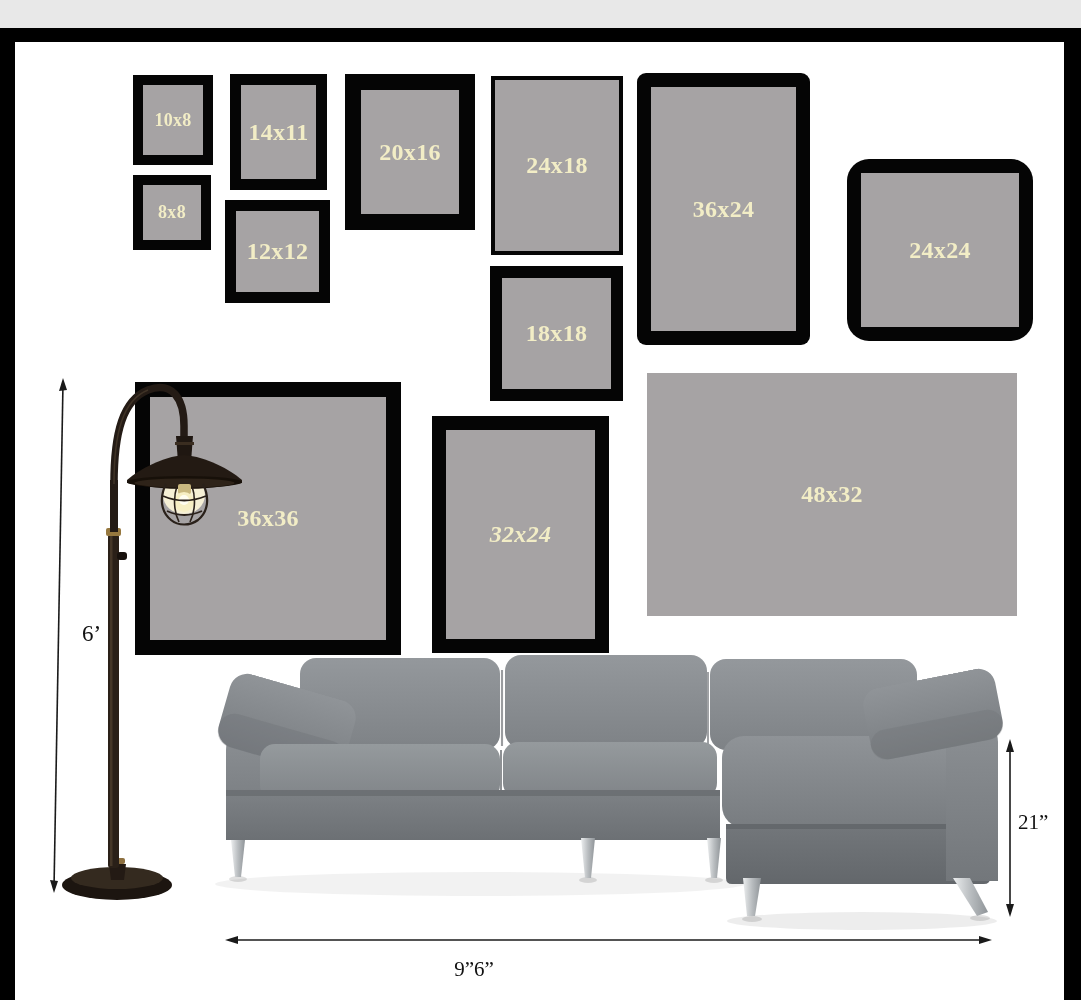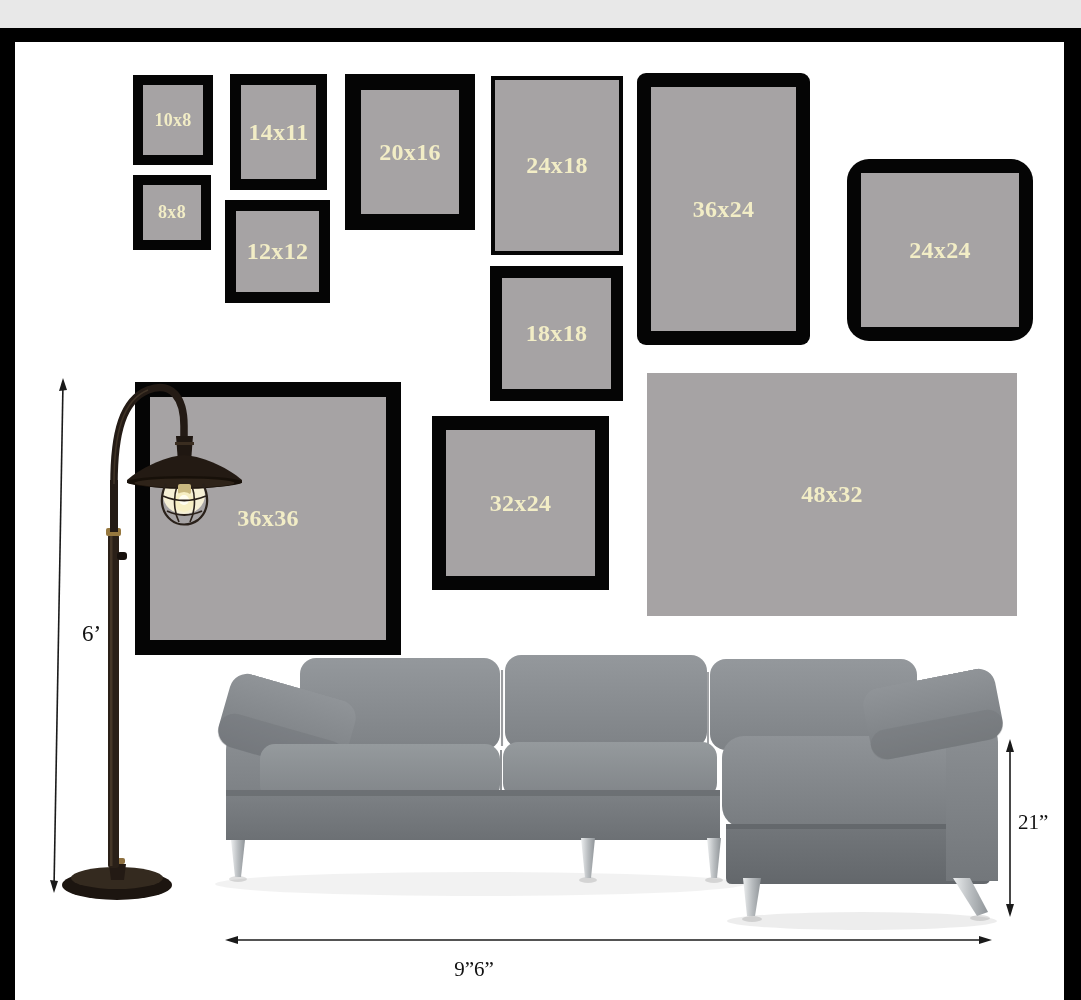--- a/index.html
+++ b/index.html
@@ -15,21 +15,21 @@
   .f2 {left:230px;top:46px; width:97px; height:116px;padding:11px;}
   .f3 {left:345px;top:46px; width:130px;height:156px;padding:16px;}
   .f4 {left:491px;top:48px; width:132px;height:179px;padding:4px;}
   .f5 {left:637px;top:45px; width:173px;height:272px;padding:14px;border-radius:9px;}
   .f6 {left:847px;top:131px;width:186px;height:182px;padding:14px;border-radius:22px;}
   .f7 {left:133px;top:147px;width:78px; height:75px; padding:10px;}
   .f8 {left:225px;top:172px;width:105px;height:103px;padding:11px;}
   .f9 {left:346px;top:212px;width:127px;height:125px;padding:12px;}
   .f10{left:490px;top:238px;width:133px;height:135px;padding:12px;}
   .f11{left:135px;top:354px;width:266px;height:273px;padding:15px;}
-  .f12{left:432px;top:388px;width:177px;height:174px;padding:14px;}
+  .f12{left:432px;top:388px;width:177px;height:237px;padding:14px;font-style:italic;}
   .f13{left:647px;top:345px;width:370px;height:243px;}
   .f1 .flabel,.f7 .flabel{font-size:18px;}
   
   .scene{position:absolute;left:0;top:0;z-index:3;}
   .dimtext{font-family:"Liberation Serif",serif;fill:#111111;}
 </style>
 </head>
 <body>
 
 <div class="canvas">

